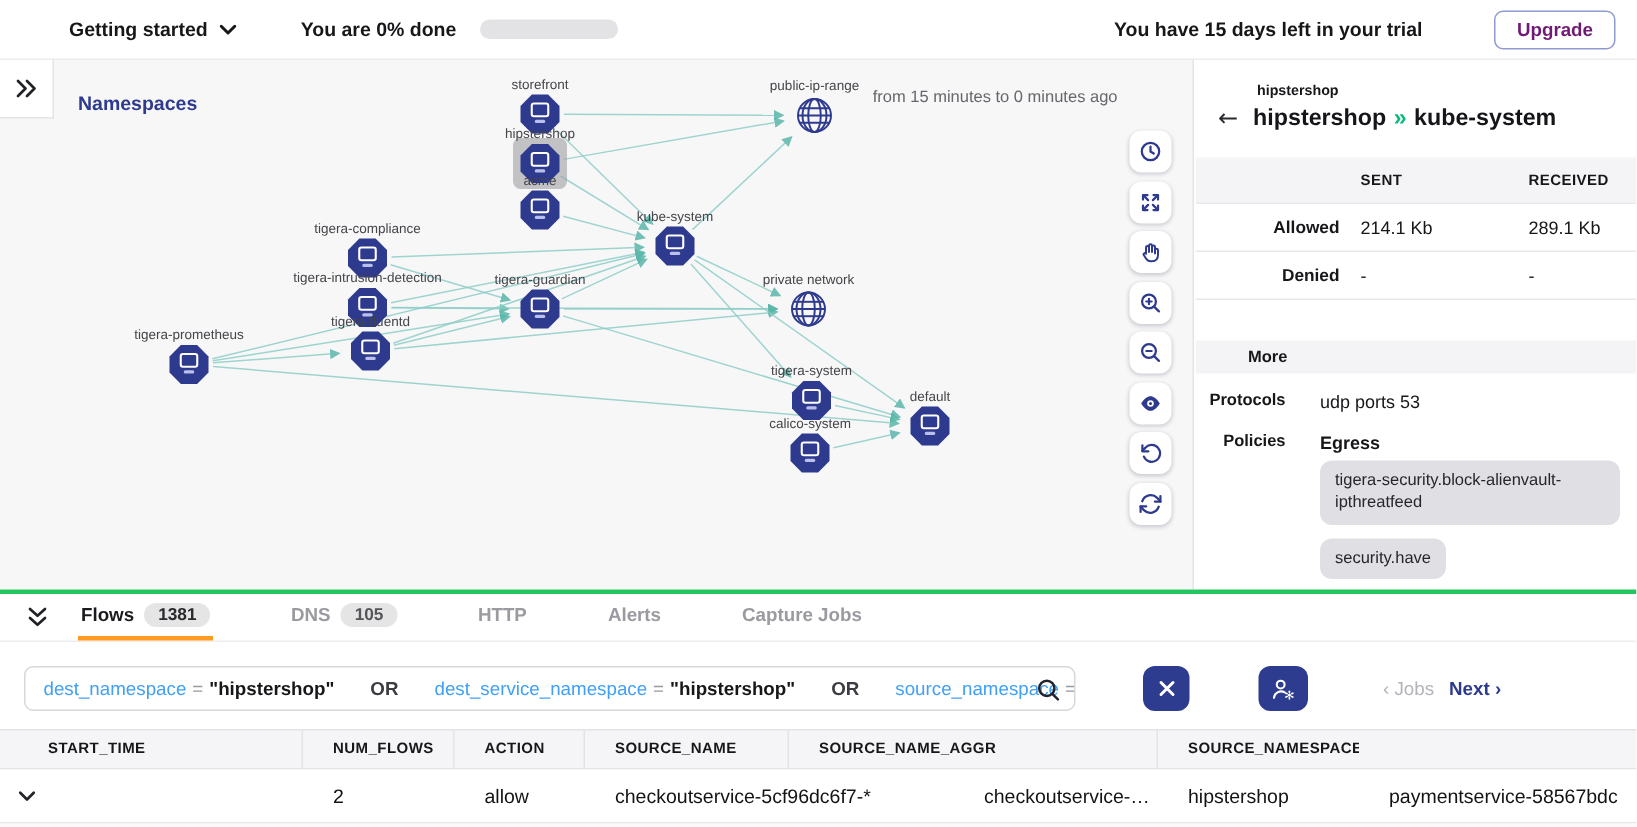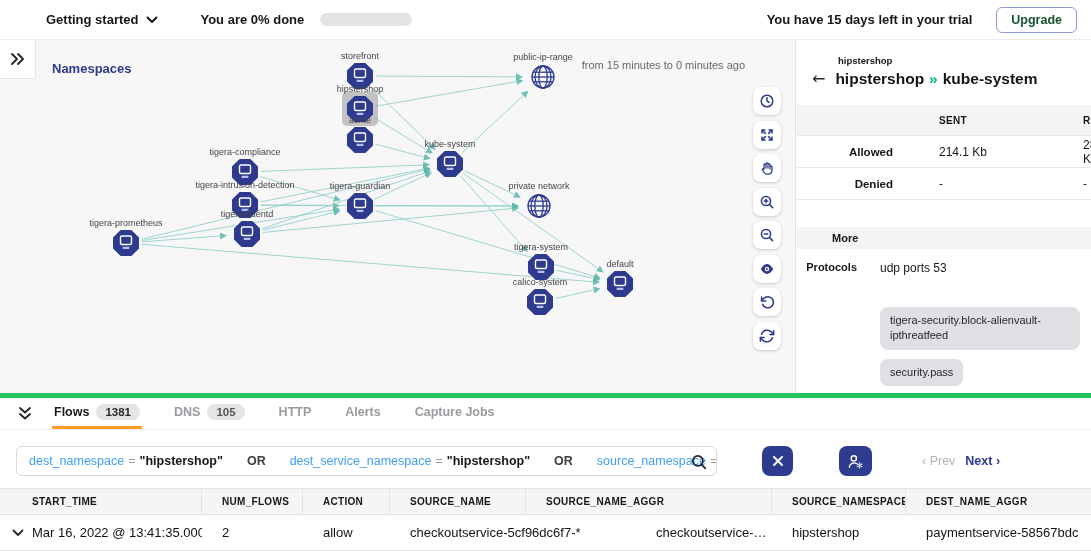--- a/index.html
+++ b/index.html
@@ -5,24 +5,24 @@
   * { box-sizing: border-box; margin: 0; padding: 0; }
   html,body { width:1091px; height:551px; }
   body { font-family:"Liberation Sans", sans-serif; background:#fff; position:relative; overflow:hidden; color:#17171a; }
 
   
   .topbar { position:absolute; top:0; left:0; width:1091px; height:40px; background:#fff;
             border-bottom:1px solid #ececef; display:flex; align-items:center; }
   .gs { margin-left:46px; display:flex; align-items:center; gap:8px; font-size:13px; font-weight:bold; cursor:pointer; }
   .progress-label { margin-left:42px; font-size:13px; font-weight:bold; }
   .progress-pill { margin-left:16px; width:92px; height:13px; border-radius:7px; background:#e3e3e6; }
-  .topbar-right { margin-left:auto; display:flex; align-items:center; }
+  .topbar-right { margin-left:auto; display:flex; align-items:center;gap:24px; }
   .trial-text { font-size:13px; font-weight:bold; }
   .upgrade-btn { margin-left:24px; margin-right:14px; height:26px; padding:0 14px; background:#fff;
-                 border:1.5px solid #8e9ad0; border-radius:6px; color:#14532d; font-size:12.5px; font-weight:bold; cursor:pointer;
+                 border:1.5px solid #8e9ad0; border-radius:6px; color:#701a75; font-size:12.5px; font-weight:bold; cursor:pointer;
                  font-family:"Liberation Sans",sans-serif; }
 
   
   .graph-panel { position:absolute; top:40px; left:0; width:796px; height:353px; background:#f7f7f8; border-right:1px solid #e4e4e8; }
   .corner-tab { position:absolute; top:0; left:0; width:36px; height:39px; background:#fff;
                 border-right:1px solid #e4e4e8; border-bottom:1px solid #e4e4e8;
                 display:flex; align-items:center; justify-content:center; cursor:pointer; z-index:3; }
   .graph-title { position:absolute; left:52px; top:21px; color:#2d3a8e; font-weight:bold; font-size:13px; z-index:2; }
   .time-range { position:absolute; right:50px; top:19px; color:#66666c; font-size:11px; z-index:2; }
   #graph-svg { position:absolute; top:0; left:0; }
@@ -31,43 +31,43 @@
                box-shadow:0 1px 3px rgba(30,30,60,.22); display:flex; align-items:center; justify-content:center; }
 
   
   .detail-panel { position:absolute; left:797px; top:40px; width:294px; height:353px; background:#fff; overflow:hidden; }
   .ctx-label { position:absolute; left:41px; top:15px; font-size:9.5px; font-weight:bold; }
   .heading-row { position:absolute; left:15px; top:30px; display:flex; align-items:center; gap:10px; }
   .back-arrow { font-family:"DejaVu Sans", sans-serif; font-size:16px; color:#2a2a2e; cursor:pointer; line-height:1; }
   .dp-heading { font-size:15.5px; font-weight:bold; color:#16161a; white-space:nowrap; }
   .dp-sep { color:#0db97a; margin:0 5px; }
   .stats { position:absolute; top:65px; left:0; width:294px; font-size:12px; }
-  .stat-row { display:grid; grid-template-columns:110px 112px 1fr; align-items:center; height:32px;gap:32px; }
+  .stat-row { display:grid; grid-template-columns:110px 112px 1fr; align-items:center; height:32px; }
   .stat-head { background:#f4f4f6; height:30px; font-size:10px; font-weight:bold; letter-spacing:.3px; }
   .stat-row .lbl { text-align:right; padding-right:14px; font-weight:bold; font-size:11.5px; }
   .stat-row + .stat-row { border-top:1px solid #e8e8ec; }
   .stats-bottom { border-top:1px solid #e8e8ec; }
   .more-row { position:absolute; top:187px; left:0; width:294px; height:22px; background:#f4f4f6;
               font-size:11px; font-weight:bold; display:flex; align-items:center; padding-left:35px; }
   .kv { position:absolute; left:0; width:294px; display:flex; }
   .kv .klabel { width:60px; text-align:right; font-weight:bold; font-size:11px; flex:none; }
   .kv .kvalue { margin-left:23px; font-size:12px; }
   .kv-protocols { top:221px; }
   .kv-policies  { top:248px; }
   .chip-stack { position:absolute; left:83px; top:267px; display:flex; flex-direction:column; align-items:flex-start; gap:9px; }
   .chip { background:#dfdfe4; color:#26262b; border-radius:8px; padding:6px 10px; font-size:11px;
           line-height:1.4; max-width:200px; overflow-wrap:break-word; }
 
   
-  .bottom-panel { position:absolute; top:393px; left:0; width:1091px; height:142px; background:#fff; border-top:5px solid #22c55e; }
+  .bottom-panel { position:absolute; top:393px; left:0; width:1091px; height:142px; background:#fff; border-top:3px solid #22c55e; }
   .tabs-row { height:32px; border-bottom:1px solid #ededf0; display:flex; align-items:stretch; }
   .collapse-btn { width:22px; margin-left:14px; display:flex; align-items:center; justify-content:center; cursor:pointer; }
   .tab { display:flex; align-items:center; gap:7px; margin-left:16px; font-size:12.5px; font-weight:bold;
          color:#9a9aa0; border-bottom:3px solid transparent; padding:0 2px; cursor:pointer; }
-  .tab + .tab { margin-left:30px; }
+  .tab + .tab { margin-left:50px; }
   .tab.active { color:#1a1a1e; border-bottom-color:#ff9b21; }
   .tab-badge { background:#e5e5e5; color:#55555a; border-radius:10px; padding:2px 9px; font-size:11.5px; font-weight:bold; }
   .tab.active .tab-badge { color:#2a2a2e; }
 
   .filter-row { position:absolute; top:48px; left:16px; right:0; height:30px; display:flex; align-items:center;gap:39px; }
   .query-input { width:701px; height:30px; border:1px solid #d7d7dc; border-radius:6px; background:#fff;
                  display:flex; align-items:center; padding:0 30px 0 12px; position:relative;
                  overflow:hidden; white-space:nowrap; font-size:12.5px; cursor:text; }
   .query-input .mag { position:absolute; right:8px; top:6px; }
   .tok-field { color:#41a0f5; }
@@ -334,23 +334,27 @@
       <div>-</div>
       <div>-</div>
     </div>
     <div class="stats-bottom"></div>
   </div>
   <div class="more-row">More</div>
   <div class="kv kv-protocols">
     <div class="klabel">Protocols</div>
     <div class="kvalue">udp ports 53</div>
   </div>
+  <div class="kv kv-policies">
+    <div class="klabel">Policies</div>
+    <div class="kvalue" style="font-weight:bold">Egress</div>
+  </div>
   <div class="chip-stack" id="policy-chips">
       <div class="chip">tigera-security.block-alienvault-ipthreatfeed</div>
-      <div class="chip">security.pass</div>
+      <div class="chip">security.have</div>
     </div>
 </div>
 
 <div class="bottom-panel">
   <div class="tabs-row">
     <div class="collapse-btn">
       <svg width="16" height="15" viewBox="0 0 16 15">
         <polyline points="3,2 8,6.5 13,2" fill="none" stroke="#222226" stroke-width="1.8" stroke-linecap="round" stroke-linejoin="round"></polyline>
         <polyline points="3,8 8,12.5 13,8" fill="none" stroke="#222226" stroke-width="1.8" stroke-linecap="round" stroke-linejoin="round"></polyline>
       </svg>
@@ -408,44 +412,42 @@
           <line x1="12.6" y1="9.8" x2="12.6" y2="10.7"></line>
             <line x1="12.6" y1="14.1" x2="12.6" y2="15"></line>
           <line x1="10.3" y1="11.1" x2="11.1" y2="11.5"></line>
             <line x1="14.1" y1="13.3" x2="14.9" y2="13.7"></line>
           <line x1="10.3" y1="13.7" x2="11.1" y2="13.3"></line>
             <line x1="14.1" y1="11.5" x2="14.9" y2="11.1"></line>
         </g>
       </svg>
     </button>
     <div class="pager">
-      <span class="prev">‹ <span>Prev</span></span>
+      <span class="prev">‹ <span>Jobs</span></span>
       <span class="next"><span>Next</span> ›</span>
     </div>
   </div>
 
   <div class="flows-table">
     <div class="ft-head" id="ft-head">
         <div class="ft-cell" style="width: 202px;">START_TIME</div>
         <div class="ft-cell" style="width: 101px;">NUM_FLOWS</div>
         <div class="ft-cell" style="width: 87px;">ACTION</div>
         <div class="ft-cell" style="width: 136px;">SOURCE_NAME</div>
         <div class="ft-cell" style="width: 246px;">SOURCE_NAME_AGGR</div>
         <div class="ft-cell" style="width: 134px;">SOURCE_NAMESPACE</div>
-        <div class="ft-cell" style="width: 185px;">DEST_NAME_AGGR</div>
       </div>
     <div id="ft-body">
         <div class="ft-row">
           <div class="ft-cell" style="width: 202px;">
             <span class="expander">
               <svg width="12" height="8" viewBox="0 0 12 8">
                 <polyline points="1.5,1.5 6,6 10.5,1.5" fill="none" stroke="#26262a" stroke-width="1.8" stroke-linecap="round" stroke-linejoin="round"></polyline>
               </svg>
             </span>
-            <span>Mar 16, 2022 @ 13:41:35.000</span>
           </div>
           <div class="ft-cell" style="width: 101px;">2</div>
           <div class="ft-cell" style="width: 87px;">allow</div>
           <div class="ft-cell" style="width: 246px;">checkoutservice-5cf96dc6f7-*</div>
           <div class="ft-cell" style="width: 136px;">checkoutservice-…</div>
           <div class="ft-cell" style="width: 134px;">hipstershop</div>
           <div class="ft-cell" style="width: 185px;">paymentservice-58567bdc</div>
         </div>
       </div>
     <div class="ft-strip"></div>

